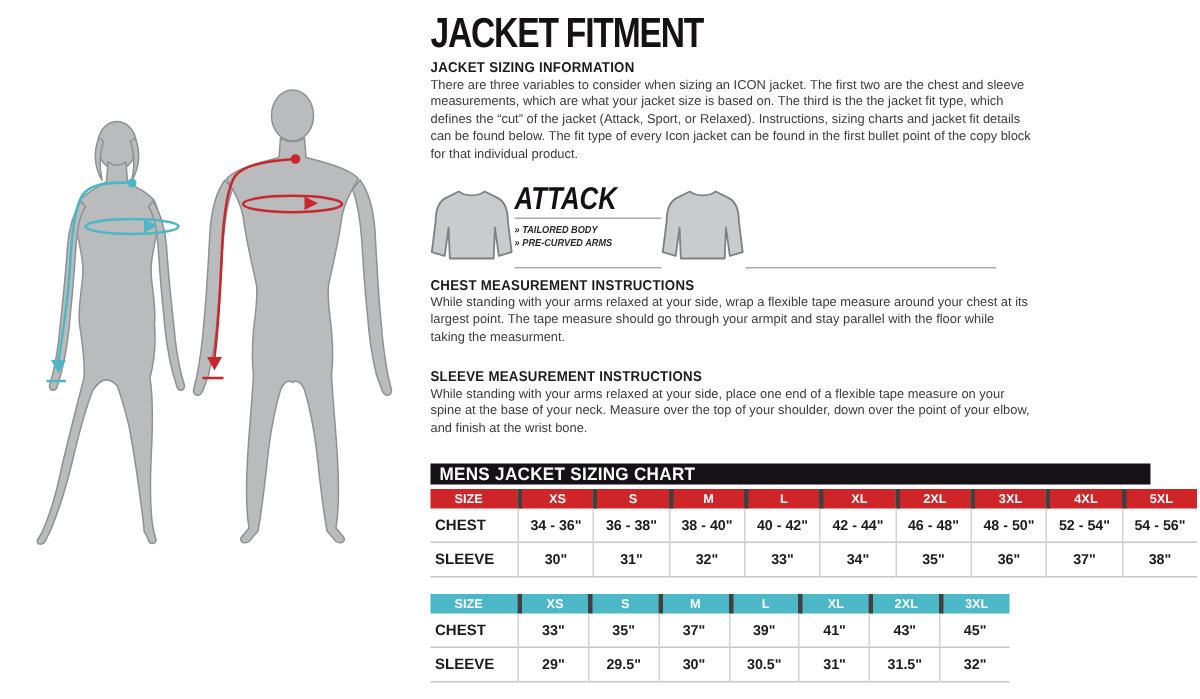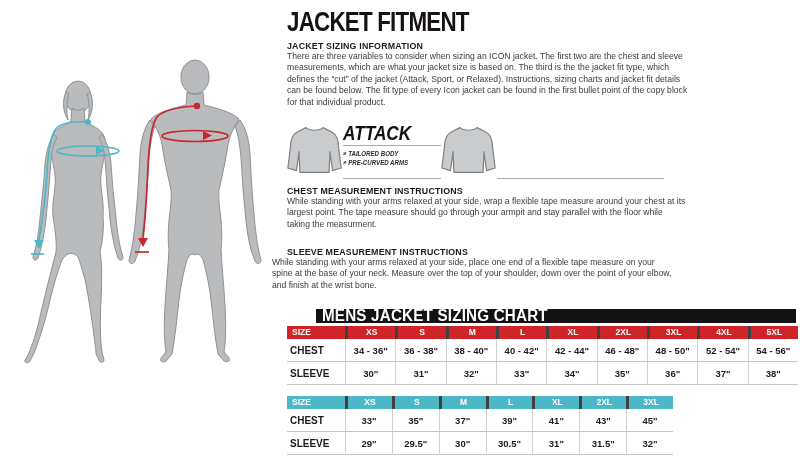--- a/index.html
+++ b/index.html
@@ -18,30 +18,30 @@
   .fit-jacket{position:absolute;left:0;top:2px;width:55px;height:52px;}
   .fit-col{position:absolute;left:56px;top:0;right:0;}
   .fit-title{font-size:21px;line-height:21px;font-weight:900;font-style:italic;
              transform:scaleX(.82);transform-origin:left top;white-space:nowrap;color:#131013;}
   .fit-line{height:1px;background:#a9abad;margin-top:2px;}
   .fit-bullets{margin-top:3px;font-size:6.8px;line-height:9px;font-style:italic;font-weight:bold;
                color:#2c2a2b;transform:scaleX(.9);transform-origin:left top;white-space:nowrap;}
   .fit-bullets .mk{margin-right:2px;}
   .fit-bottom{position:absolute;left:56px;right:0;bottom:5px;height:1px;background:#a9abad;}
   
-  .chart-bar{background:#141215;color:#fff;font-weight:bold;font-size:16px;line-height:14px;
+  .chart-bar{background:#141215;color:#fff;font-weight:bold;font-size:12px;line-height:14px;
              height:14px;padding-left:6px;letter-spacing:.2px;
-             white-space:nowrap;margin-left:29px;}
+             white-space:nowrap;}
   .chart-bar span{display:inline-block;transform:scaleX(.95);transform-origin:left top;}
   .grid{display:grid;margin-top:3px;}
   .grid.mens{grid-template-columns:58px repeat(9,1fr);width:511px;}
   .grid.womens{grid-template-columns:58px repeat(7,1fr);width:386px;}
   .hcell{color:#fff;font-weight:bold;font-size:8.5px;line-height:13px;height:13px;
          text-align:center;border-left:3px solid #404040;}
-  .hcell.first{border-left:none;text-align:left;padding-left:5px;}
+  .hcell.first{border-left:none;text-align:left;padding-left:16px;}
   .mens .hcell{background:#cf2428;}
   .womens .hcell{background:#4cb8c7;}
   .bcell{font-size:9.5px;font-weight:bold;text-align:center;color:#1c1a1b;
          padding:6px 0 5px 0;border-left:1px solid #d2d2d2;border-bottom:1px solid #c6c6c6;}
   .bcell.first{border-left:none;text-align:left;padding-left:3px;font-size:10px;}
 </style>
 </head>
 <body>
 
 <div id="canvas">
@@ -135,21 +135,21 @@
           <use href="#jacket"></use>
         </svg>
       <div class="fit-bottom"></div>
     </div>
   </div>
 
   <div class="abs sec-head" style="left:287px;top:185px">CHEST MEASUREMENT INSTRUCTIONS</div>
   <div class="abs body-text" style="left:287px;top:196px;width:400px">While standing with your arms relaxed at your side, wrap a flexible tape measure around your chest at its largest point. The tape measure should go through your armpit and stay parallel with the floor while taking the measurment.</div>
 
   <div class="abs sec-head" style="left:287px;top:246px">SLEEVE MEASUREMENT INSTRUCTIONS</div>
-  <div class="abs body-text" style="left:272px;top:257px;width:400px">While standing with your arms relaxed at your side, place one end of a flexible tape measure on your spine at the base of your neck. Measure over the top of your shoulder, down over the point of your elbow, and finish at the wrist bone.</div>
+  <div class="abs body-text" style="left:287px;top:257px;width:400px">While standing with your arms relaxed at your side, place one end of a flexible tape measure on your spine at the base of your neck. Measure over the top of your shoulder, down over the point of your elbow, and finish at the wrist bone.</div>
 
   <div class="abs" style="left:287px;top:309px;width:511px">
     <div class="chart-bar" style="width:474px"><span>MENS JACKET SIZING CHART</span></div>
     <div class="grid mens">
       <div class="hcell first">SIZE</div>
       <div class="hcell">XS</div>
       <div class="hcell">S</div>
       <div class="hcell">M</div>
       <div class="hcell">L</div>
       <div class="hcell">XL</div>

